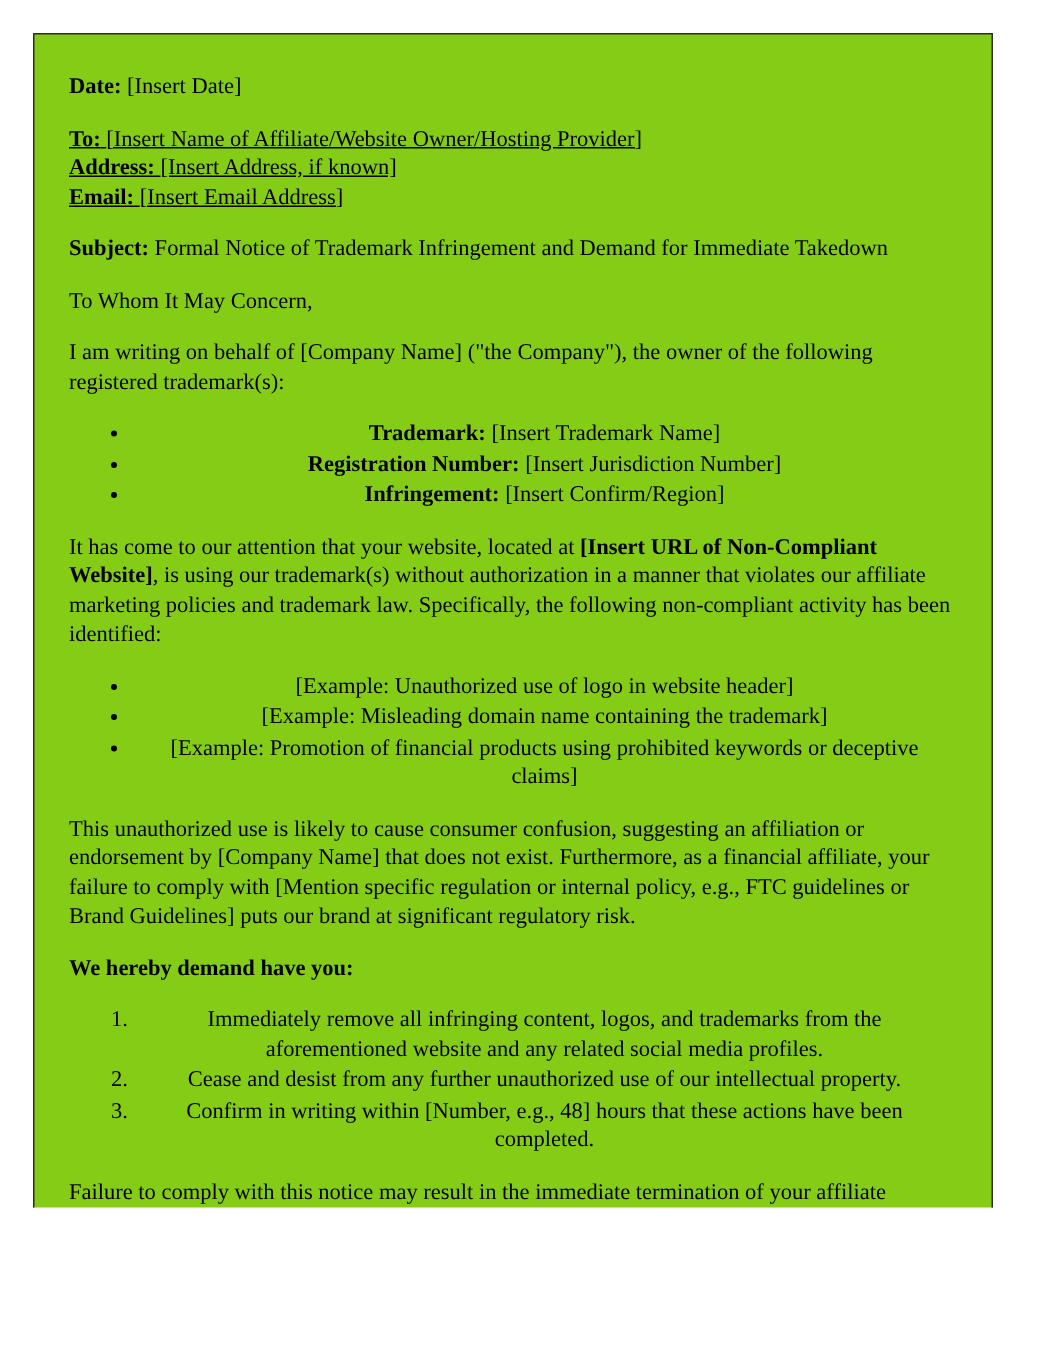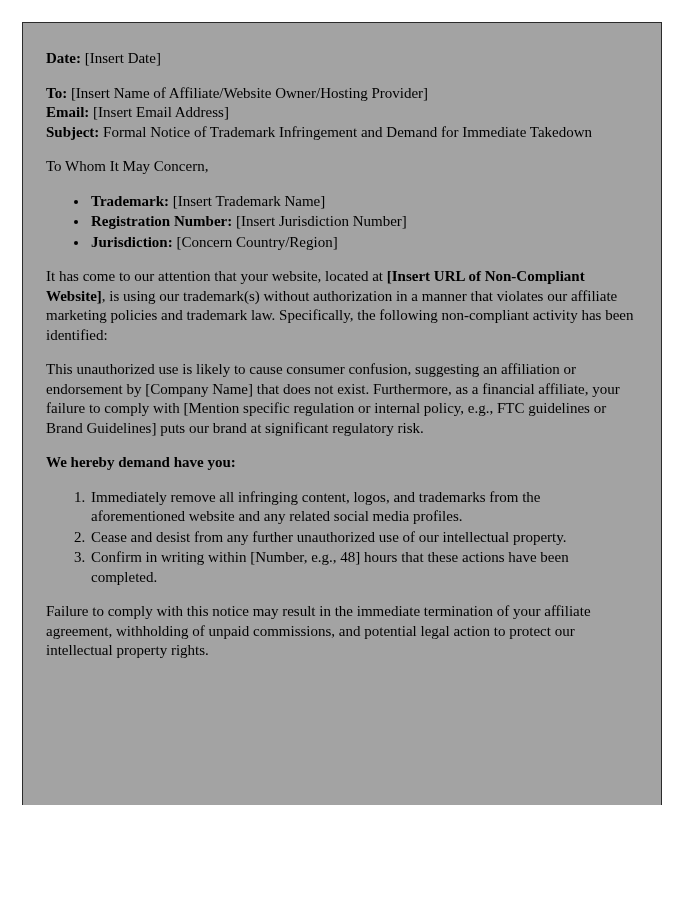--- a/index.html
+++ b/index.html
@@ -18,50 +18,51 @@
   .page {
     position: absolute;
     left: 22px;
     top: 22px;
     width: 640px;
     height: 783px;
     border-left: 1.5px solid #2b2b2b;
     border-right: 1.5px solid #2b2b2b;
     border-top: 1.5px solid #2b2b2b;
     border-bottom: none;
-    background: #a3a3a3;
+    background: #84cc16;
     box-sizing: border-box;
     overflow: hidden;
   }
 
   .content {
     padding: 26px 26px 0 23px;
     font-size: 15px;
     line-height: 19.5px;
   }
 
   p.block {
     margin: 0 0 15px 0;
     text-align: left;
   }
 
   p.tight {
     margin: 0;
   }
 
-  .gap-sm { margin-bottom: 0; }
+  .gap-sm { margin-bottom: 15px; text-decoration: underline; }
 
   b, strong, .b {
     font-weight: bold;
   }
 
   ul.doc-list,
   ol.doc-list {
     margin: 0 0 15px 0;
     padding-left: 43px;
+    text-align: center;
   }
 
   ul.doc-list { list-style-type: disc; }
   ol.doc-list { list-style-type: decimal; }
 
   ul.doc-list > li,
   ol.doc-list > li {
     margin: 0 0 1px 0;
     padding-left: 2px;
     line-height: 19.5px;
@@ -79,52 +80,62 @@
       <span class="b">Date:</span>
       <span>[Insert Date]</span>
     </p>
 
     <div class="gap-sm">
       <p class="tight addr-line">
         <span class="b">To:</span>
         <span>[Insert Name of Affiliate/Website Owner/Hosting Provider]</span>
       </p>
       <p class="tight addr-line">
+        <span class="b">Address:</span>
+        <span>[Insert Address, if known]</span>
+      </p>
+      <p class="tight addr-line">
         <span class="b">Email:</span>
         <span>[Insert Email Address]</span>
       </p>
     </div>
 
     <p class="block">
       <span class="b">Subject:</span>
       <span>Formal Notice of Trademark Infringement and Demand for Immediate Takedown</span>
     </p>
 
     <p class="block">To Whom It May Concern,</p>
 
+    <p class="block">I am writing on behalf of [Company Name] ("the Company"), the owner of the following registered trademark(s):</p>
 
     <ul class="doc-list">
       <li>
         <span class="b">Trademark:</span>
         <span>[Insert Trademark Name]</span>
       </li>
       <li>
         <span class="b">Registration Number:</span>
         <span>[Insert Jurisdiction Number]</span>
       </li>
       <li>
-        <span class="b">Jurisdiction:</span>
-        <span>[Concern Country/Region]</span>
+        <span class="b">Infringement:</span>
+        <span>[Insert Confirm/Region]</span>
       </li>
     </ul>
 
     <p class="block">
       <span>It has come to our attention that your website, located at </span><span class="b">[Insert URL of Non-Compliant Website]</span><span>, is using our trademark(s) without authorization in a manner that violates our affiliate marketing policies and trademark law. Specifically, the following non-compliant activity has been identified:</span>
     </p>
 
+    <ul class="doc-list">
+      <li>[Example: Unauthorized use of logo in website header]</li>
+      <li>[Example: Misleading domain name containing the trademark]</li>
+      <li>[Example: Promotion of financial products using prohibited keywords or deceptive claims]</li>
+    </ul>
 
     <p class="block">This unauthorized use is likely to cause consumer confusion, suggesting an affiliation or endorsement by [Company Name] that does not exist. Furthermore, as a financial affiliate, your failure to comply with [Mention specific regulation or internal policy, e.g., FTC guidelines or Brand Guidelines] puts our brand at significant regulatory risk.</p>
 
     <p class="block b">We hereby demand have you:</p>
 
     <ol class="doc-list">
       <li>Immediately remove all infringing content, logos, and trademarks from the aforementioned website and any related social media profiles.</li>
       <li>Cease and desist from any further unauthorized use of our intellectual property.</li>
       <li>Confirm in writing within [Number, e.g., 48] hours that these actions have been completed.</li>
     </ol>

